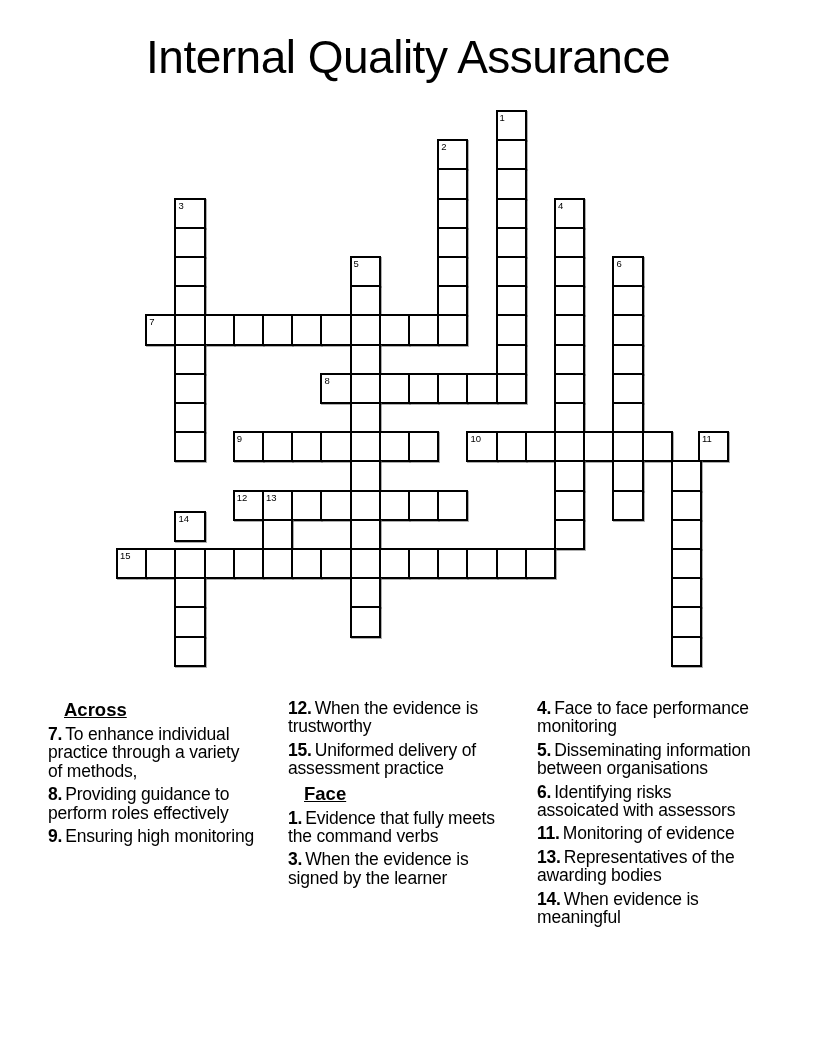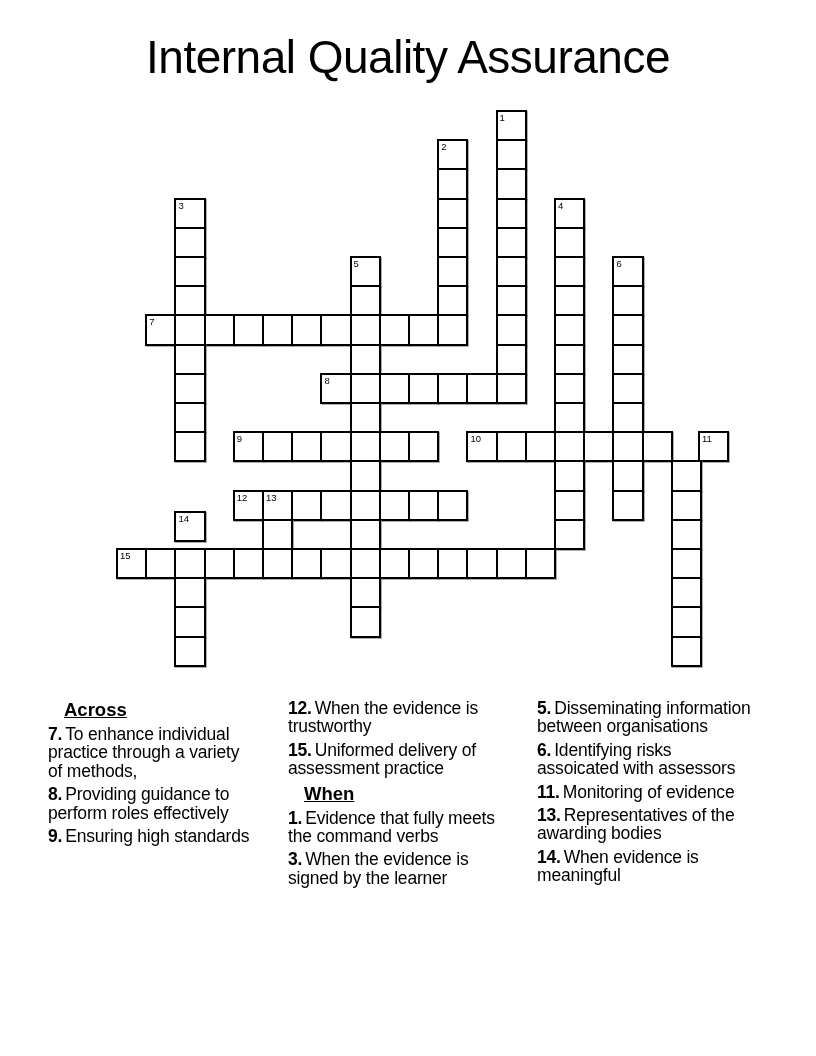--- a/index.html
+++ b/index.html
@@ -193,36 +193,37 @@
       <div class="cell" style="left: 554.8px; top: 496.4px;"></div>
       <div class="cell" style="left: 58.4px; top: 525.6px;"></div>
       <div class="cell" style="left: 554.8px; top: 525.6px;"></div>
     </div>
   <div class="clues">
       <div class="clue-col col-0">
         <div class="section">
           <div class="clue-header">Across</div>
           <div class="clue"><span class="n">7.</span><span>To enhance individual practice through a variety of methods,</span></div>
           <div class="clue"><span class="n">8.</span><span>Providing guidance to perform roles effectively</span></div>
-          <div class="clue"><span class="n">9.</span><span>Ensuring high standards</span></div>
+          <div class="clue"><span class="n">9.</span><span>Ensuring high monitoring</span></div>
         </div>
       </div>
       <div class="clue-col col-1">
         <div class="section">
           <div class="clue"><span class="n">12.</span><span>When the evidence is trustworthy</span></div>
           <div class="clue"><span class="n">15.</span><span>Uniformed delivery of assessment practice</span></div>
         </div>
         <div class="section">
-          <div class="clue-header">When</div>
+          <div class="clue-header">Face</div>
           <div class="clue"><span class="n">1.</span><span>Evidence that fully meets the command verbs</span></div>
           <div class="clue"><span class="n">3.</span><span>When the evidence is signed by the learner</span></div>
         </div>
       </div>
       <div class="clue-col col-2">
         <div class="section">
+          <div class="clue"><span class="n">4.</span><span>Face to face performance monitoring</span></div>
           <div class="clue"><span class="n">5.</span><span>Disseminating information between organisations</span></div>
           <div class="clue"><span class="n">6.</span><span>Identifying risks assoicated with assessors</span></div>
           <div class="clue"><span class="n">11.</span><span>Monitoring of evidence</span></div>
           <div class="clue"><span class="n">13.</span><span>Representatives of the awarding bodies</span></div>
           <div class="clue"><span class="n">14.</span><span>When evidence is meaningful</span></div>
         </div>
       </div>
     </div>
 </div>
 

